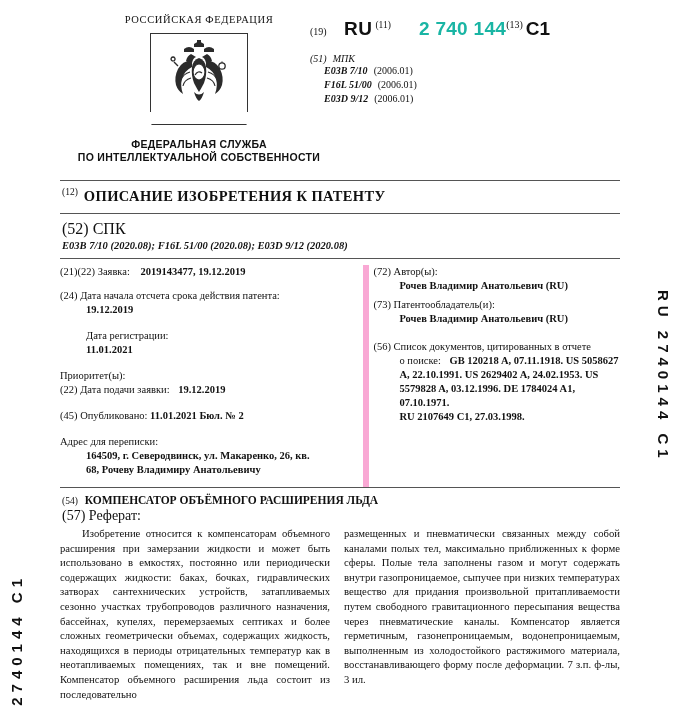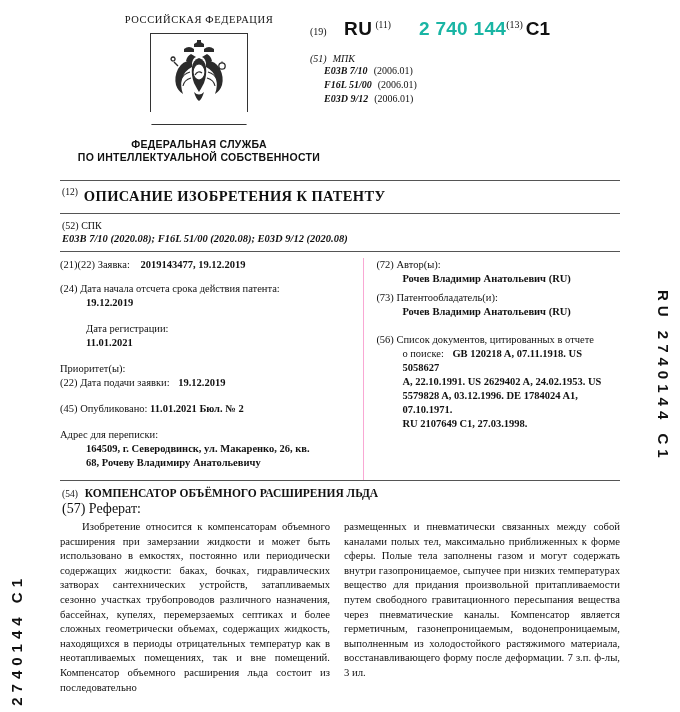--- a/index.html
+++ b/index.html
@@ -168,37 +168,37 @@
   .title-tag { font-size: 9.5px; position: relative; top: -5px; margin-right: 6px;}
   .title-main {
     font-family: "Liberation Serif", serif;
     font-weight: bold;
     font-size: 14.5px;
     letter-spacing: 0.4px;
   }
 
   
   .spk { padding: 6px 0 7px 2px; }
-  .spk-head { font-size: 10px; }
+  .spk-head { font-size: 16px; }
   .spk-codes {
     font-size: 10.5px;
     font-style: italic;
     font-weight: bold;
     margin-top: 2px;
   }
 
   
   .biblio {
     display: flex;
     padding-top: 6px;
     height: 222px;
     gap: 32px;
   }
   .col-l { width: 288px; padding-right: 8px; box-sizing: border-box; }
-  .col-r { width: 272px; padding-left: 12px; border-left: 1px solid #f9a8d4; box-sizing: border-box; }
+  .col-r { width: 272px; padding-left: 4px; border-left: 6px solid #f9a8d4; box-sizing: border-box; }
 
   .fld { font-size: 10.5px; line-height: 14px; margin-bottom: 10px; }
   .b { font-weight: bold; }
   .ind { margin-left: 26px; }
   .ind2 { margin-left: 26px; }
   .tight { margin-bottom: 4px; }
 
   
   .inv-title {
     padding: 6px 0 2px 2px;

